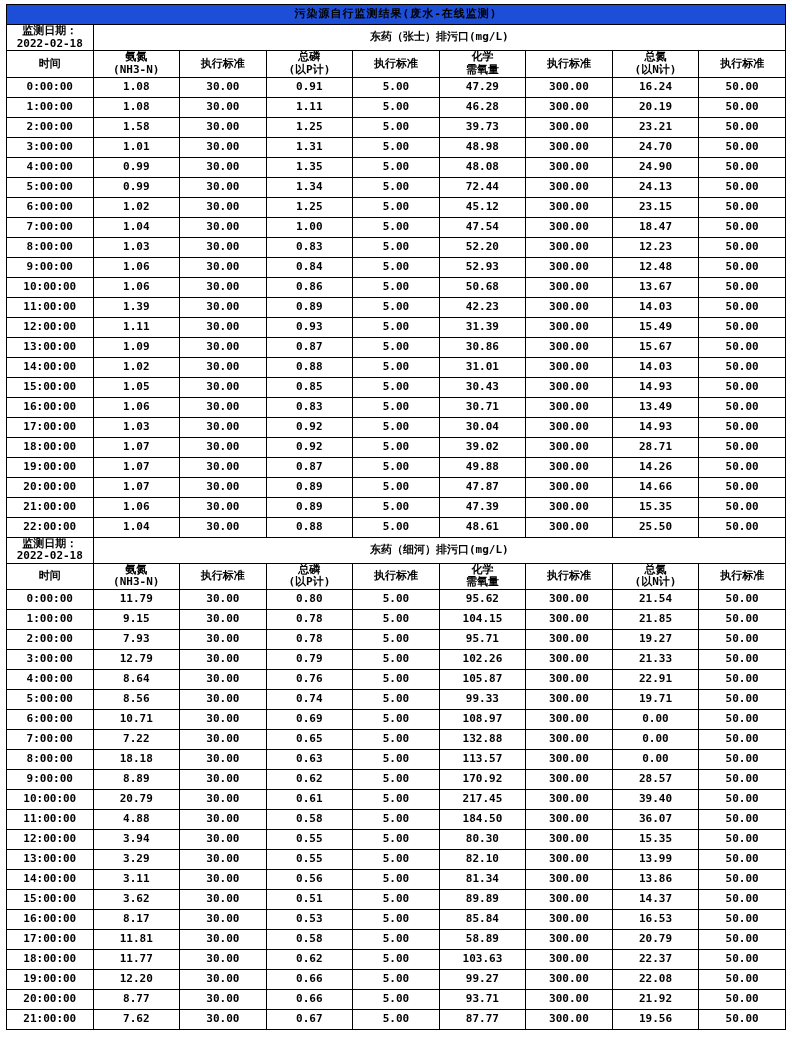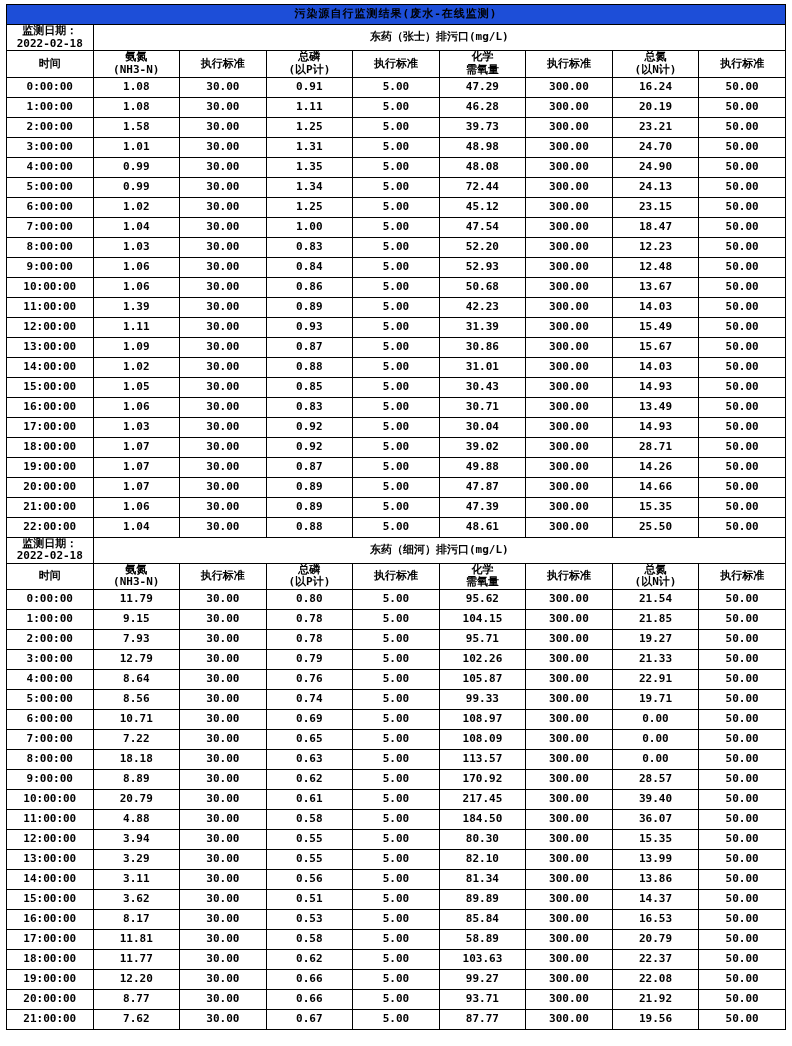--- a/index.html
+++ b/index.html
@@ -482,21 +482,21 @@
           <td class="num">300.00</td>
           <td class="num">0.00</td>
           <td class="num">50.00</td>
         </tr>
         <tr>
           <td class="time">7:00:00</td>
           <td class="num">7.22</td>
           <td class="num">30.00</td>
           <td class="num">0.65</td>
           <td class="num">5.00</td>
-          <td class="num">108.09</td>
+          <td class="num">132.88</td>
           <td class="num">300.00</td>
           <td class="num">0.00</td>
           <td class="num">50.00</td>
         </tr>
         <tr>
           <td class="time">8:00:00</td>
           <td class="num">18.18</td>
           <td class="num">30.00</td>
           <td class="num">0.63</td>
           <td class="num">5.00</td>

